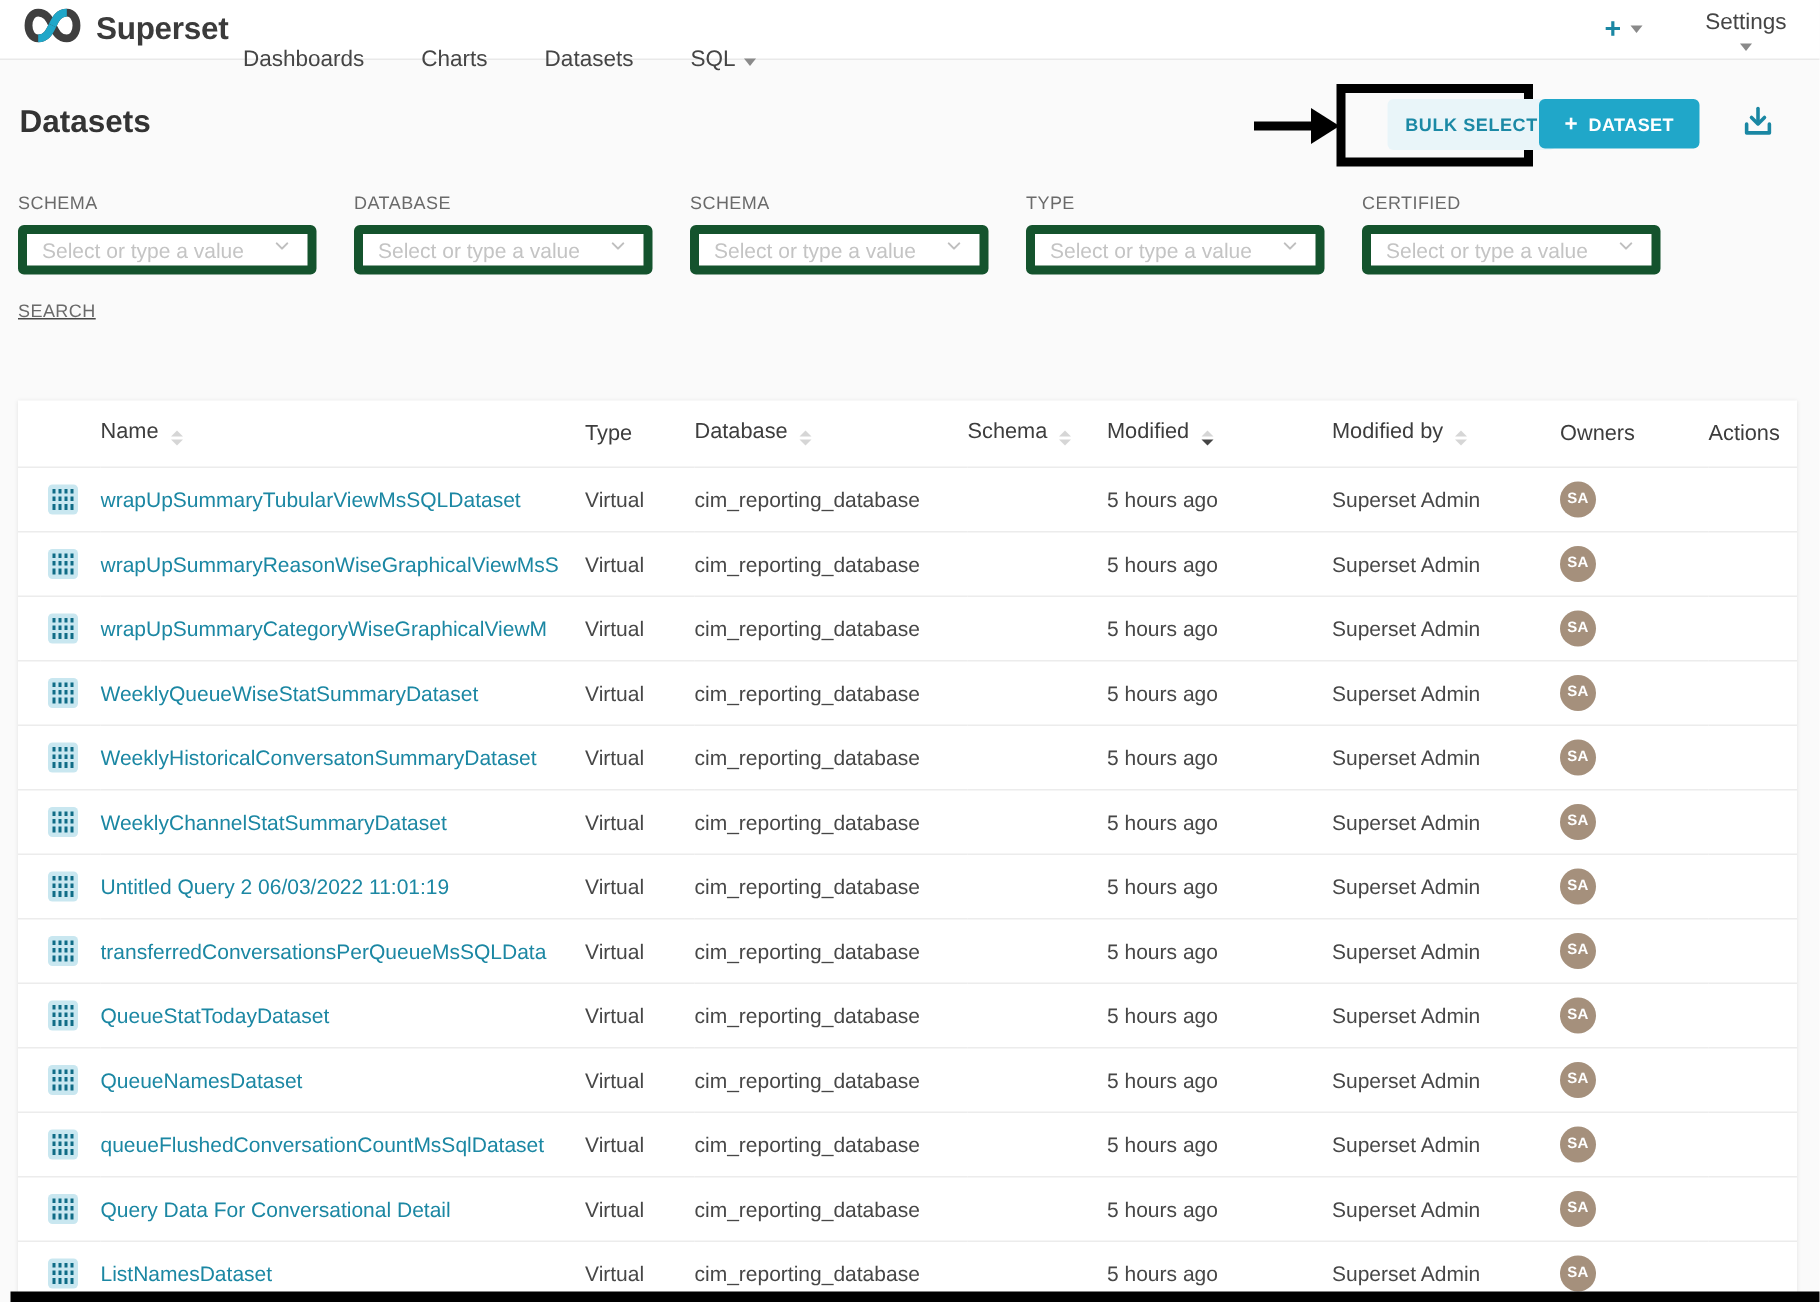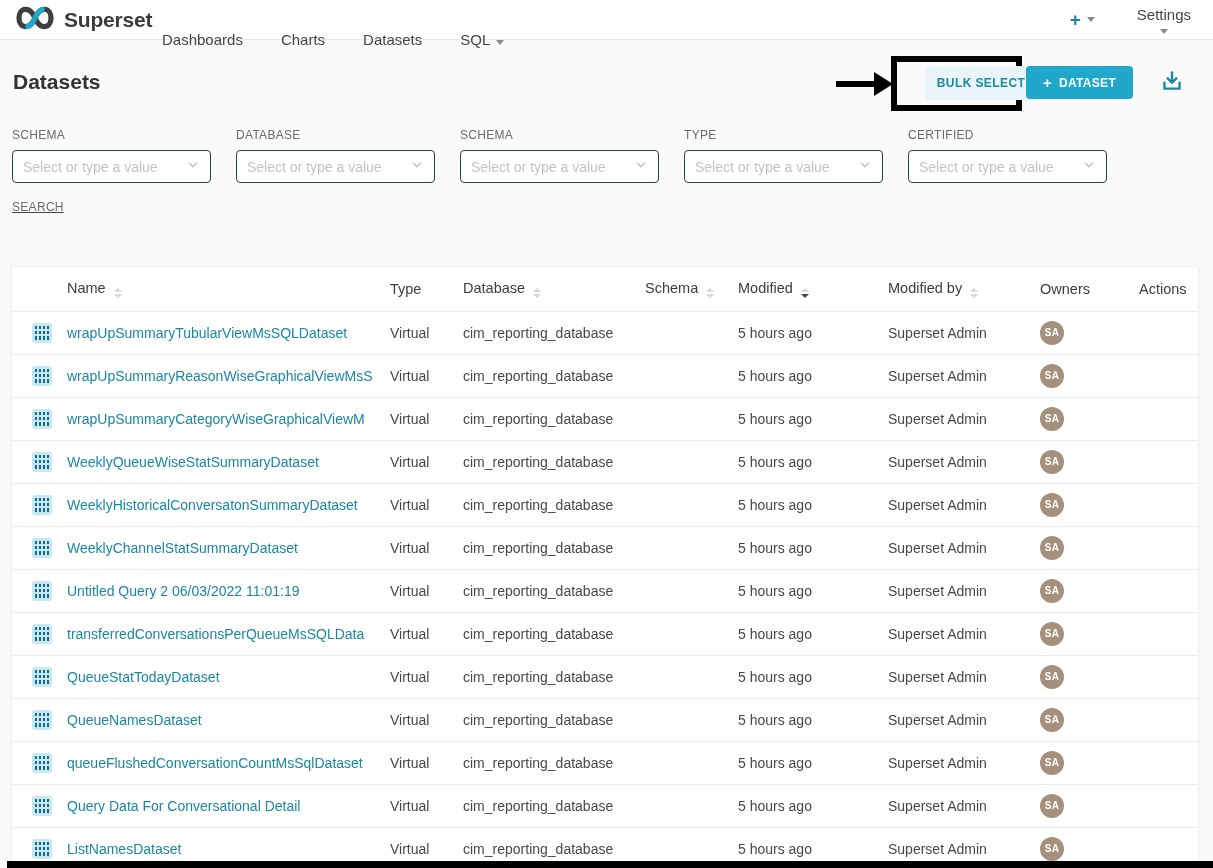--- a/index.html
+++ b/index.html
@@ -56,21 +56,21 @@
     font-family:"Liberation Sans","DejaVu Sans",sans-serif;
   }
   .add-plus { font-size:15px; font-weight:bold; line-height:1; }
   .download-btn { position:absolute; left:1158px; top:68px; width:28px; height:28px; cursor:pointer; background:none; border:none; }
 
   
   .filters-row { position:absolute; left:12px; top:128px; display:flex; gap:25px; }
   .filter-group { width:199px; }
   .filter-label { font-size:12px; color:#6a6a6a; letter-spacing:0.3px; margin-bottom:8px; }
   .filter-select {
-    height:33px; background:#fff; border:1px solid #14532d; border-radius:4px;
+    height:33px; background:#fff; border:6px solid #14532d; border-radius:4px;
     display:flex; align-items:center; padding:0 10px; cursor:pointer;
   }
   .filter-placeholder { font-size:14px; color:#c4c4c4; flex:1; white-space:nowrap; overflow:hidden; }
   .search-block { position:absolute; left:12px; top:200px; width:199px;text-decoration:underline; }
   .search-box {
     height:33px; background:#fff; border:1px solid #d9d9d9; border-radius:4px;
     display:flex; align-items:center; padding:0 9px; gap:7px;
   }
   .search-input { border:none; outline:none; flex:1; font-size:14px; color:#484848; background:transparent; min-width:0;
     font-family:"Liberation Sans","DejaVu Sans",sans-serif; }

